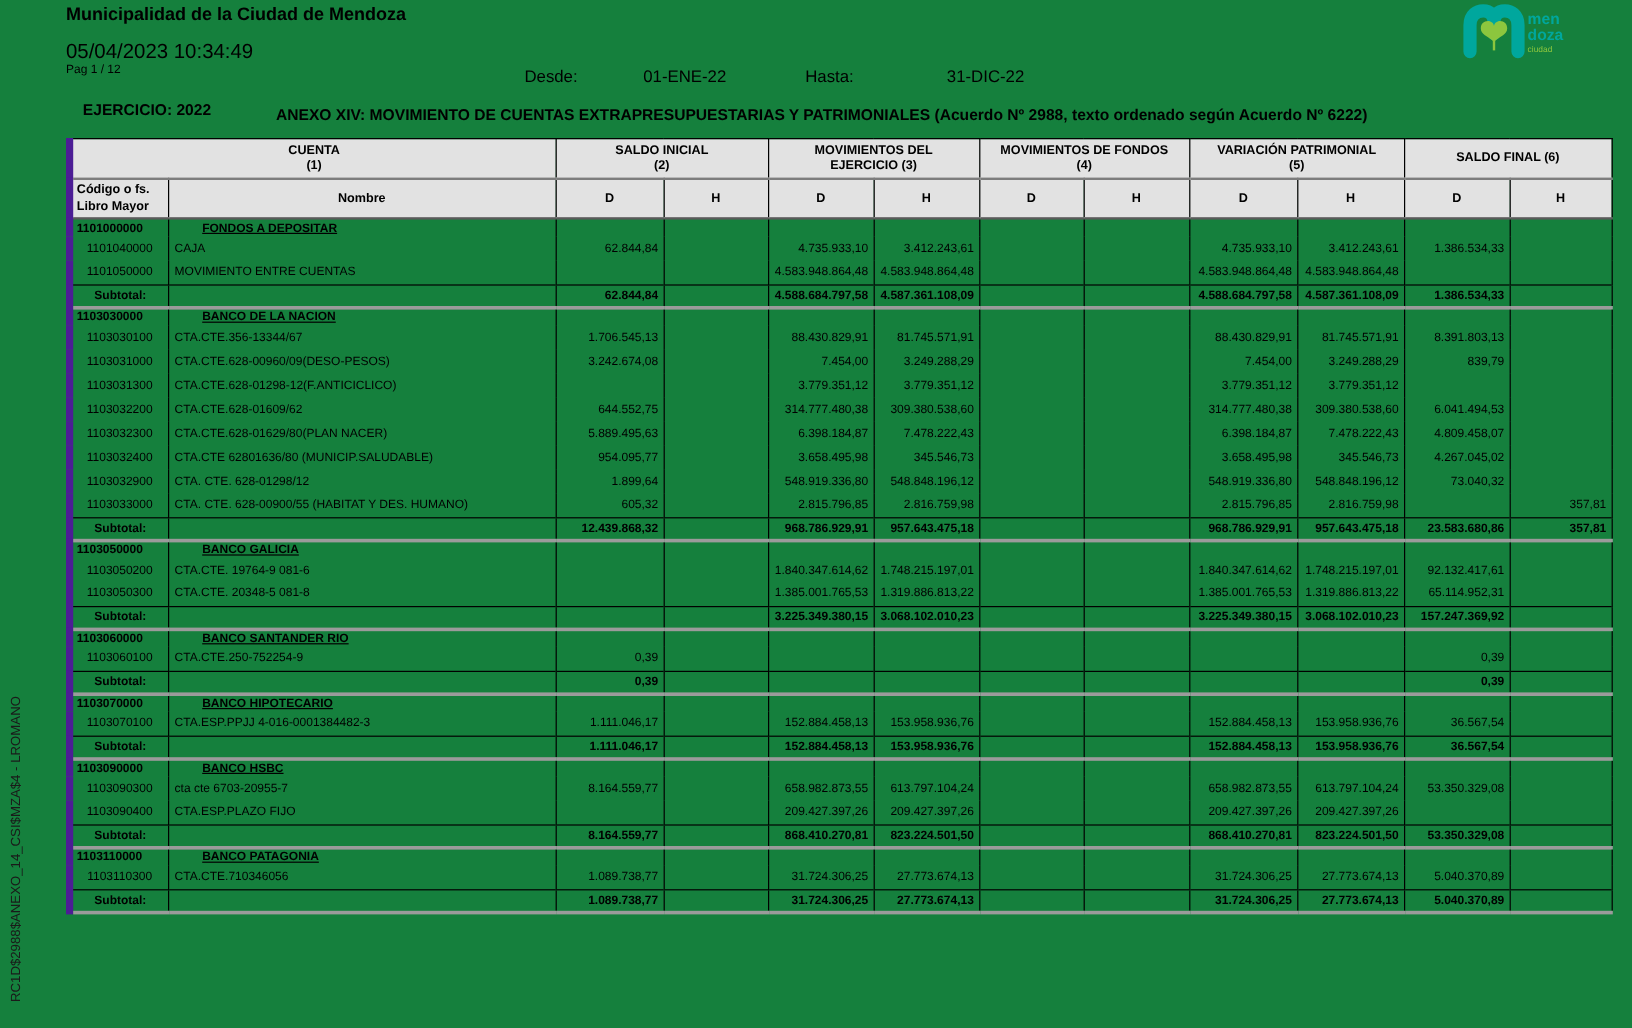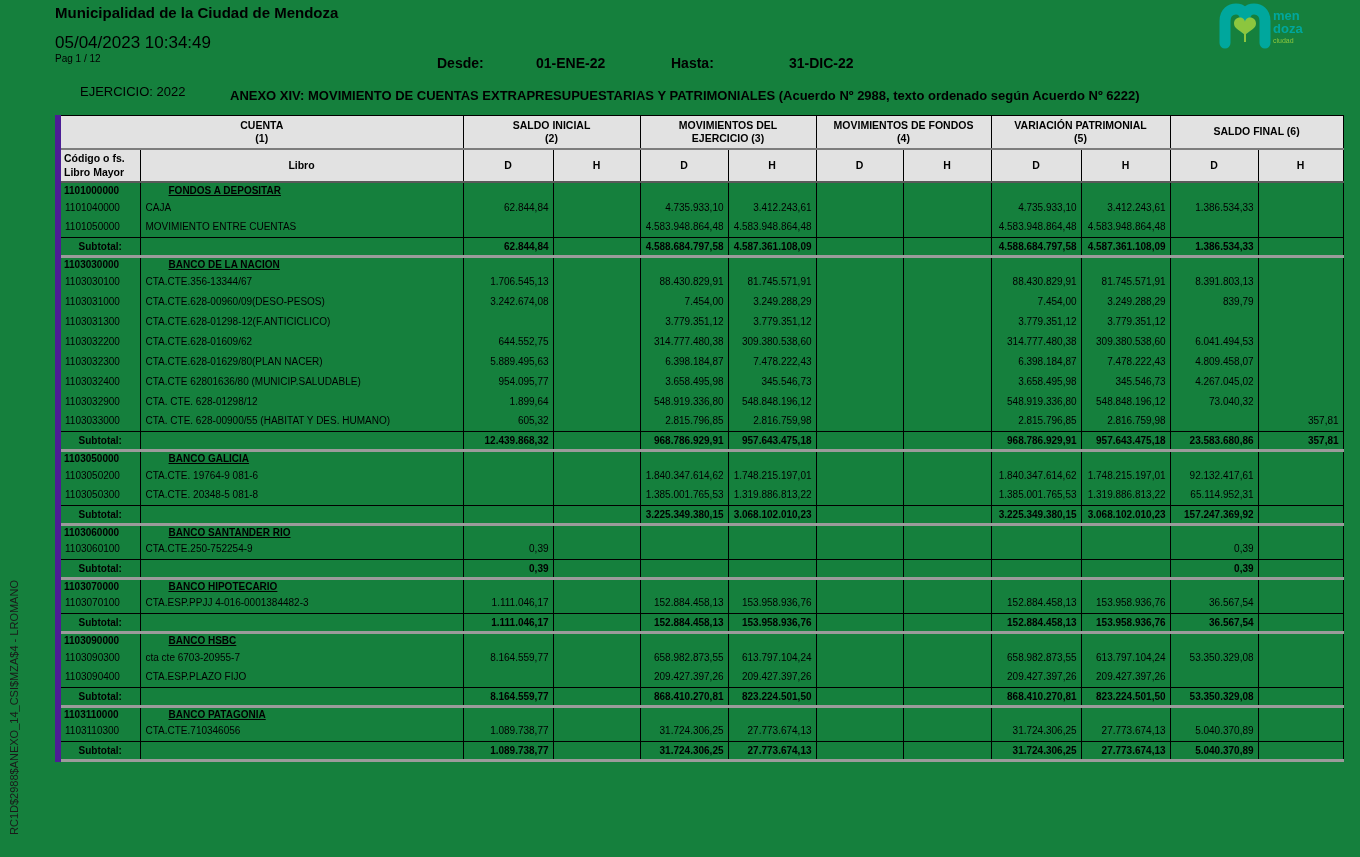--- a/index.html
+++ b/index.html
@@ -3,26 +3,26 @@
 <meta charset="utf-8">
 <style>
   html,body{margin:0;padding:0;background:#fff;}
   .page{position:relative;width:1360px;height:857px;background:#15803d;overflow:hidden;
         font-family:"Liberation Sans",sans-serif;color:#000;}
 
   
   .org-title{position:absolute;left:55px;top:4px;font-size:15px;font-weight:bold;}
   .datetime{position:absolute;left:55px;top:33px;font-size:17px;}
   .pagenum{position:absolute;left:55px;top:53px;font-size:10px;}
-  .range-label{position:absolute;top:55px;font-size:14px;font-weight:bold;}
+  .range-label{position:absolute;top:55px;font-size:14px;font-weight:normal;}
   .desde-label{left:437px;}
   .desde-value{left:536px;}
   .hasta-label{left:671px;}
   .hasta-value{left:789px;}
-  .ejercicio{position:absolute;left:55px;top:84px;font-size:13px;font-weight:normal;padding-left:25px;}
+  .ejercicio{position:absolute;left:44px;top:84px;font-size:13px;font-weight:bold;padding-left:25px;}
   .anexo-title{position:absolute;left:230px;top:88px;font-size:13px;font-weight:bold;}
 
   
   .logo{position:absolute;left:1216px;top:2px;}
 
   
   .vert-text{position:absolute;left:8px;top:835px;transform:rotate(-90deg);
              transform-origin:0 0;width:345px;font-size:11px;white-space:nowrap;color:#1a1a1a;}
 
   
@@ -34,21 +34,21 @@
   thead tr.grp th{border-bottom:2px solid #7d7d7d;height:28px;}
   thead tr.subh th{border-bottom:2px solid #5a5a5a;height:27px;vertical-align:middle;}
   thead tr.subh th.code-h{text-align:left;padding-left:3px;}
   tbody td{border-left:1px solid #000;border-right:1px solid #000;padding:0 4px;
            overflow:hidden;white-space:nowrap;}
   tr.sec{height:15px;}
   tr.det{height:20px;}
   tr.sub{height:19px;}
   tr.sec td.code{font-weight:bold;text-align:left;padding-left:3px;}
   tr.sec td.name{font-weight:bold;text-decoration:underline;padding-left:28px;margin-top:16px;}
-  tr.det td.code{text-align:left;padding-right:5px;}
+  tr.det td.code{text-align:center;padding-right:5px;}
   tr.det td.name{padding-left:5px;}
   td.v{text-align:right;}
   tr.sub td{border-top:1px solid #000;border-bottom:3px solid #9b9b9b;font-weight:bold;}
   tr.sub td.code{text-align:center;}
 </style>
 </head>
 <body>
 
 <div class="page">
 
@@ -118,21 +118,21 @@
             <th class="g" colspan="2">
               <div>SALDO FINAL (6)</div>
             </th>
           </tr>
         <tr class="subh">
             <th class="code-h">
               <div>Código o fs.</div>
               <div>Libro Mayor</div>
             </th>
             <th>
-              <div>Libro</div>
+              <div>Nombre</div>
             </th>
             <th>
               <div>D</div>
             </th>
             <th>
               <div>H</div>
             </th>
             <th>
               <div>D</div>
             </th>

